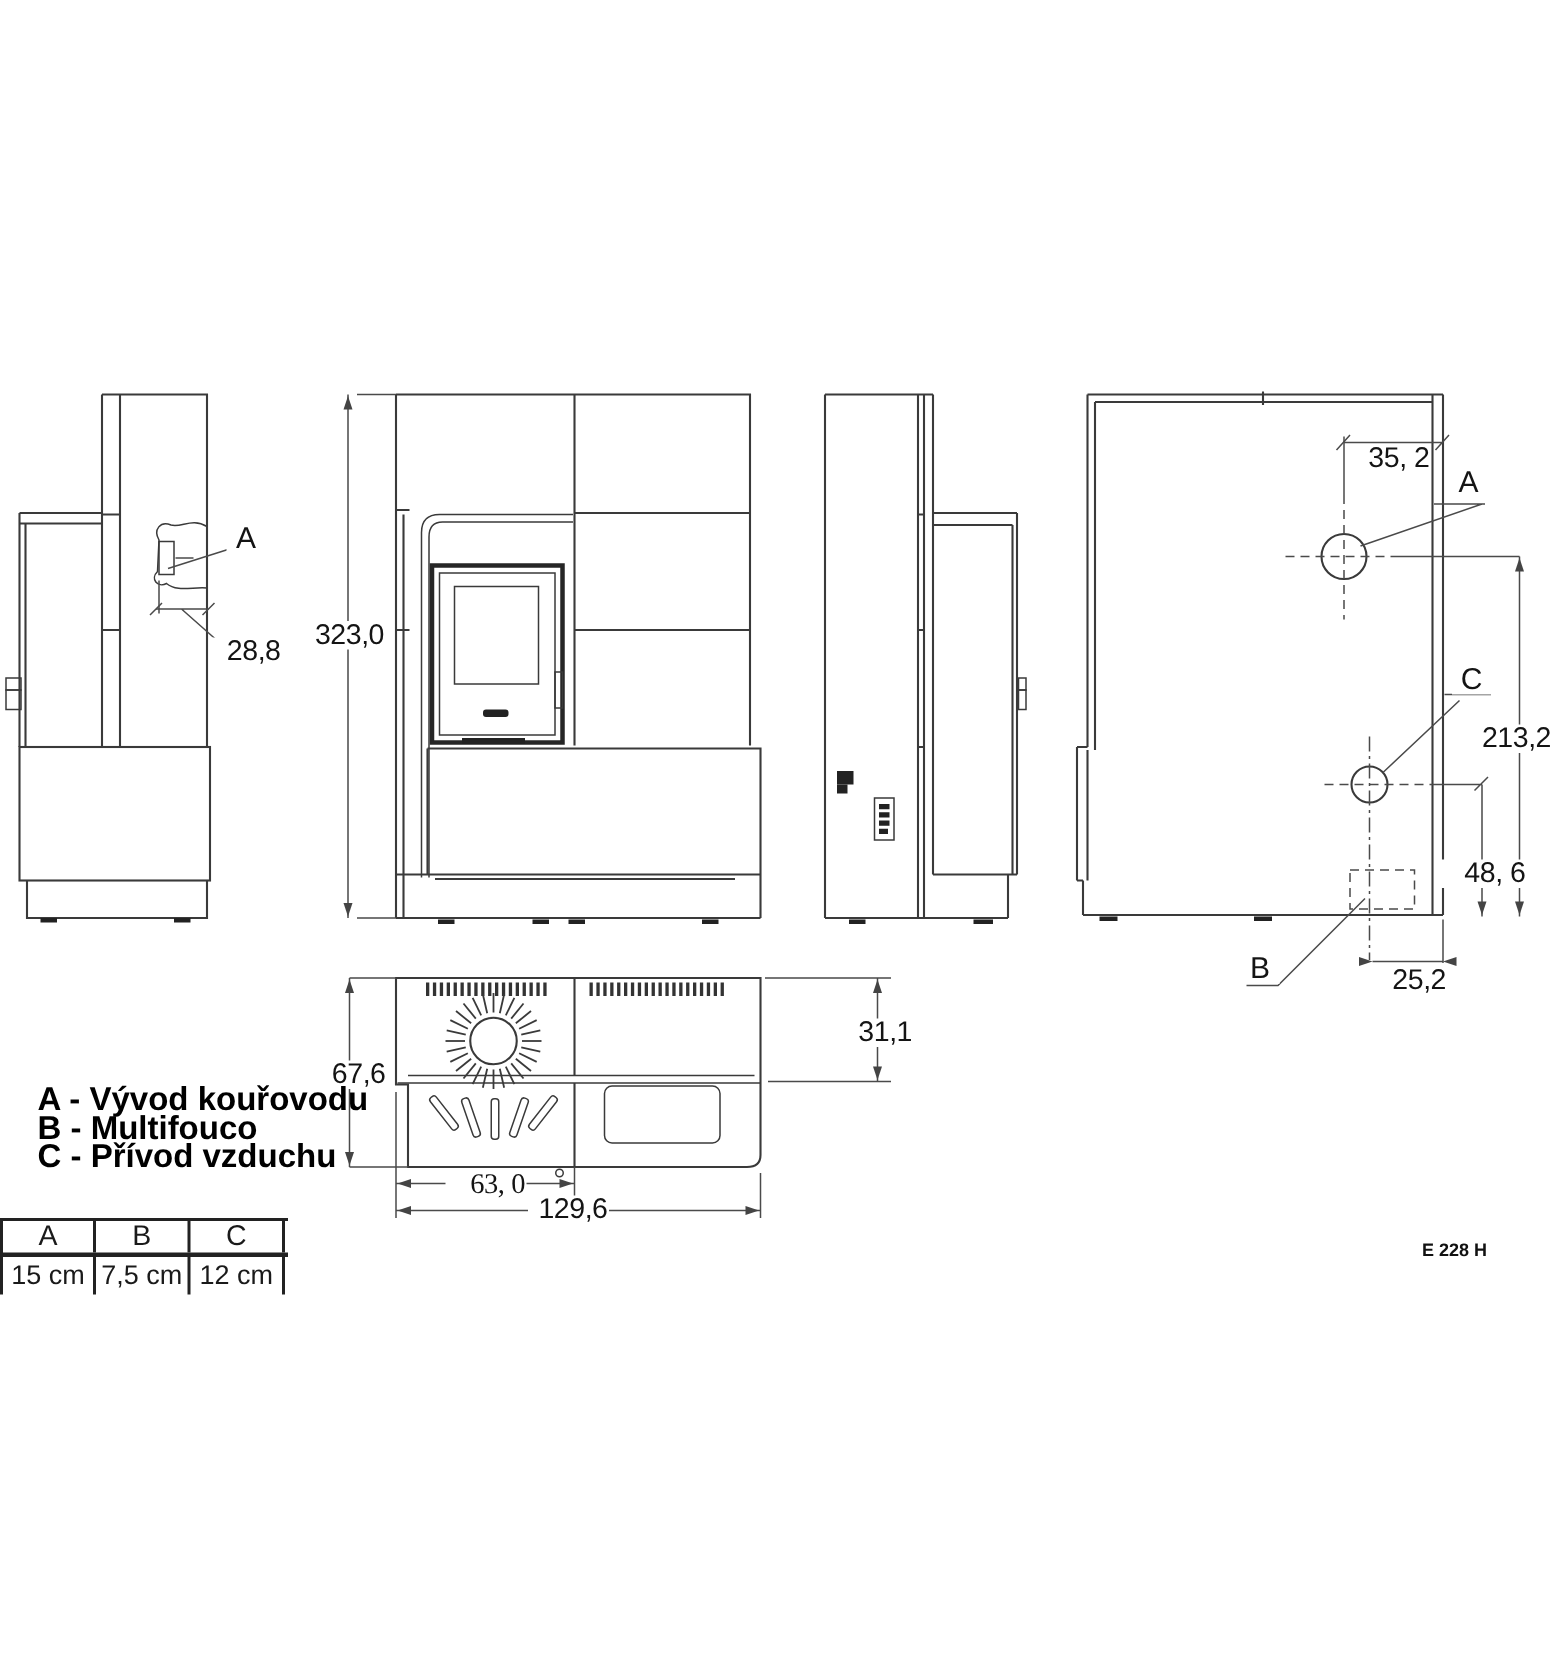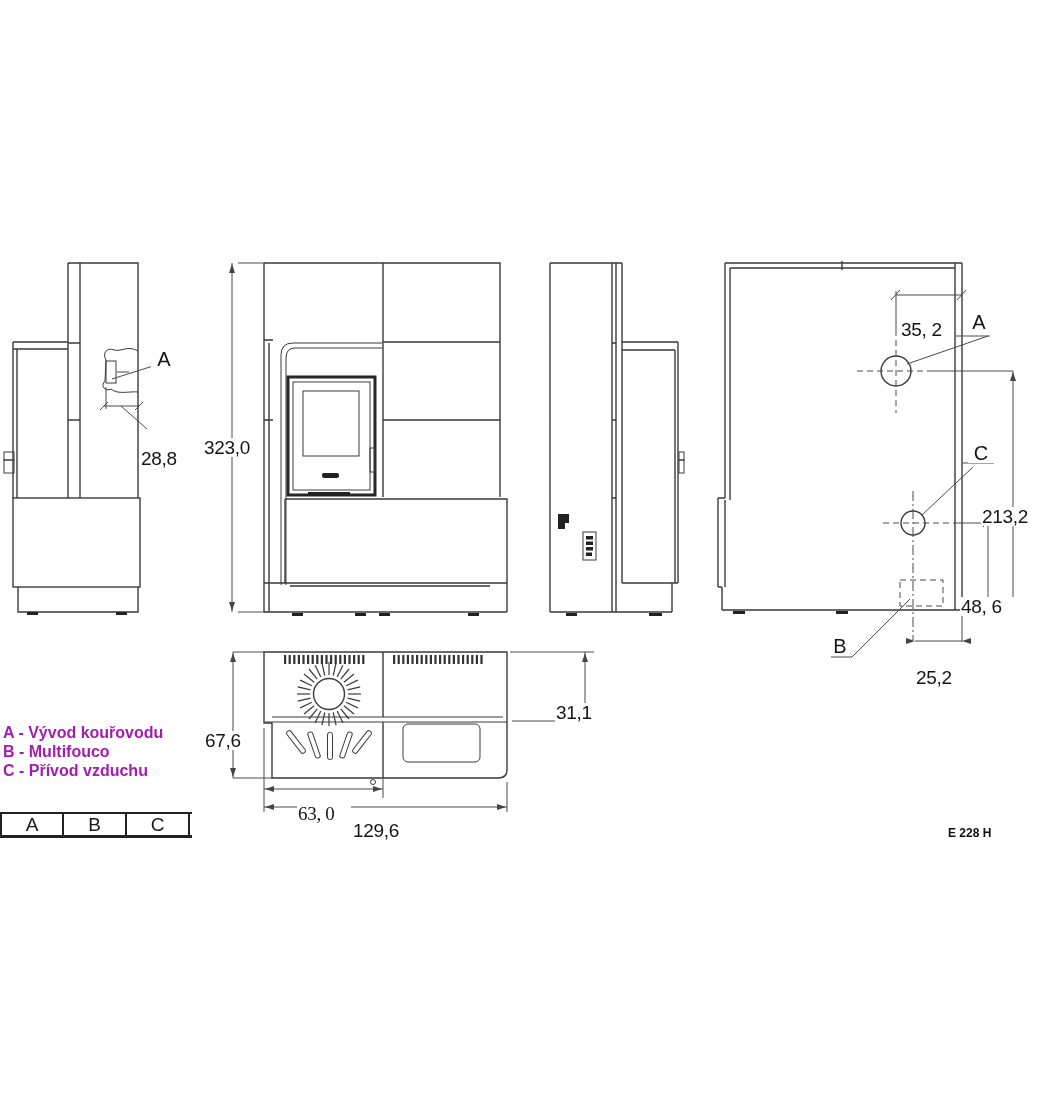--- a/index.html
+++ b/index.html
@@ -9,26 +9,26 @@
   svg .o{fill:none;stroke:#3a3a3a;stroke-width:1.4;}
   svg .thin{stroke-width:1;}
   svg .door{fill:none;stroke:#262626;stroke-width:3;}
   svg .dim{fill:none;stroke:#4a4a4a;stroke-width:1;}
   svg .dash{fill:none;stroke:#4a4a4a;stroke-width:1;stroke-dasharray:6 4;}
   svg .dashdot{fill:none;stroke:#4a4a4a;stroke-width:1;stroke-dasharray:10 3 2 3;}
   svg .slots{fill:none;stroke:#333;stroke-width:9;stroke-dasharray:2.2 2.4;}
   svg .fill{fill:#222;stroke:none;}
   svg .arr{fill:#444;stroke:none;}
   #rays line{stroke:#3a3a3a;stroke-width:1.2;}
-  .lbl{position:absolute;font-size:19px;line-height:19px;text-align:left;
-       color:#141414;background:#fff;padding:0 1px;letter-spacing:-0.3px;white-space:nowrap;margin-top:24px;}
+  .lbl{position:absolute;font-size:19px;line-height:19px;text-align:right;
+       color:#141414;background:#fff;padding:0 1px;letter-spacing:-0.3px;white-space:nowrap;}
   .letter{position:absolute;font-size:20px;line-height:20px;text-align:center;
           color:#141414;background:#fff;white-space:nowrap;}
-  .legend{position:absolute;left:3px;top:723px;font-weight:bold;font-size:16px;
-          line-height:19px;color:#a21caf;white-space:nowrap;}
+  .legend{position:absolute;left:25px;top:723px;font-weight:bold;font-size:22px;
+          line-height:19px;color:#000000;white-space:nowrap;}
   .spec-table{position:absolute;left:0;top:812px;width:190px;
               border-top:2px solid #222;border-left:2px solid #222;}
   .spec-table .tr{display:flex;}
   .spec-table .tr.hd{border-bottom:3px solid #222;}
   .spec-table .td{border-right:2px solid #222;text-align:center;overflow:hidden;}
   .spec-table .c1{width:60px;} .spec-table .c2{width:61px;} .spec-table .c3{width:61px;}
   .spec-table .hd .td{height:21px;font-size:19px;line-height:21px;}
   .spec-table .vals .td{height:25px;font-size:18px;line-height:24px;}
   .product-code{position:absolute;left:948px;top:826px;font-weight:bold;font-size:12px;color:#111;white-space:nowrap;}
 </style>
@@ -213,17 +213,22 @@
     <div>B - Multifouco</div>
     <div>C - Přívod vzduchu</div>
   </div>
 
   <div class="spec-table">
     <div class="tr hd">
       <div class="td c1">A</div>
       <div class="td c2">B</div>
       <div class="td c3">C</div>
     </div>
+    <div class="tr vals">
+      <div class="td c1">15 cm</div>
+      <div class="td c2">7,5 cm</div>
+      <div class="td c3">12 cm</div>
+    </div>
   </div>
 
   <div class="product-code">E 228 H</div>
 
 </div>
 
 </body></html>

